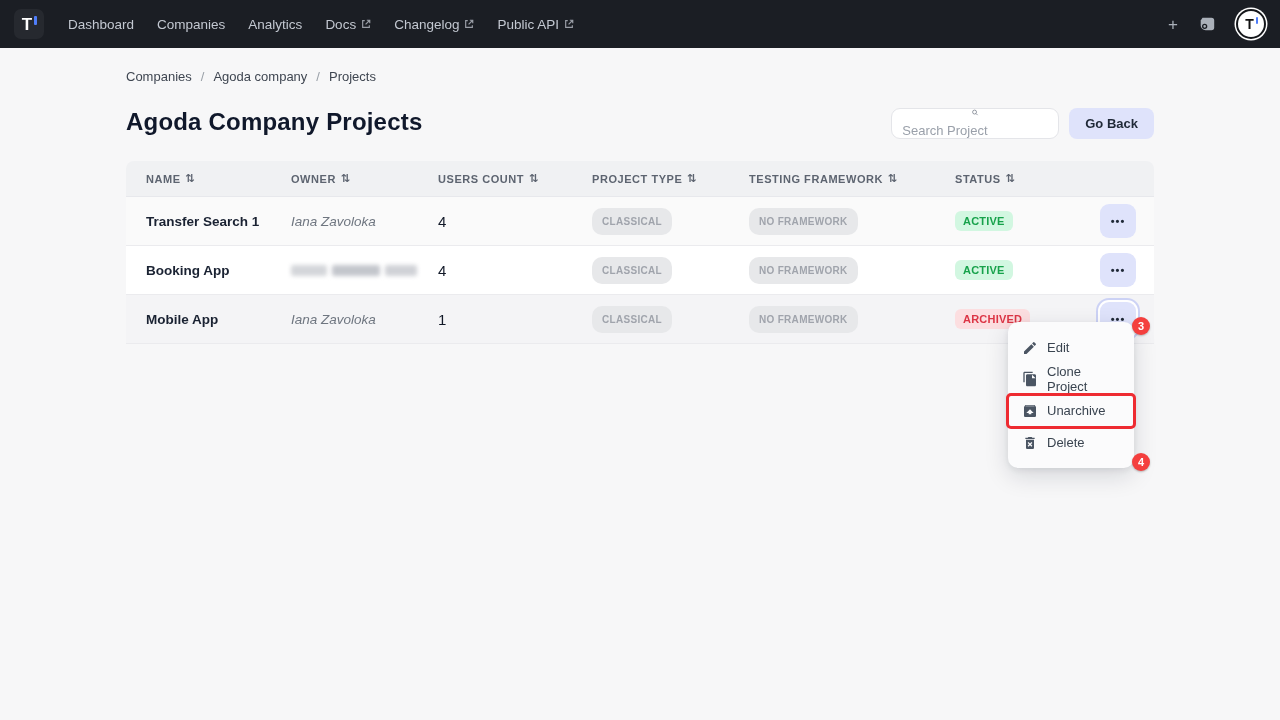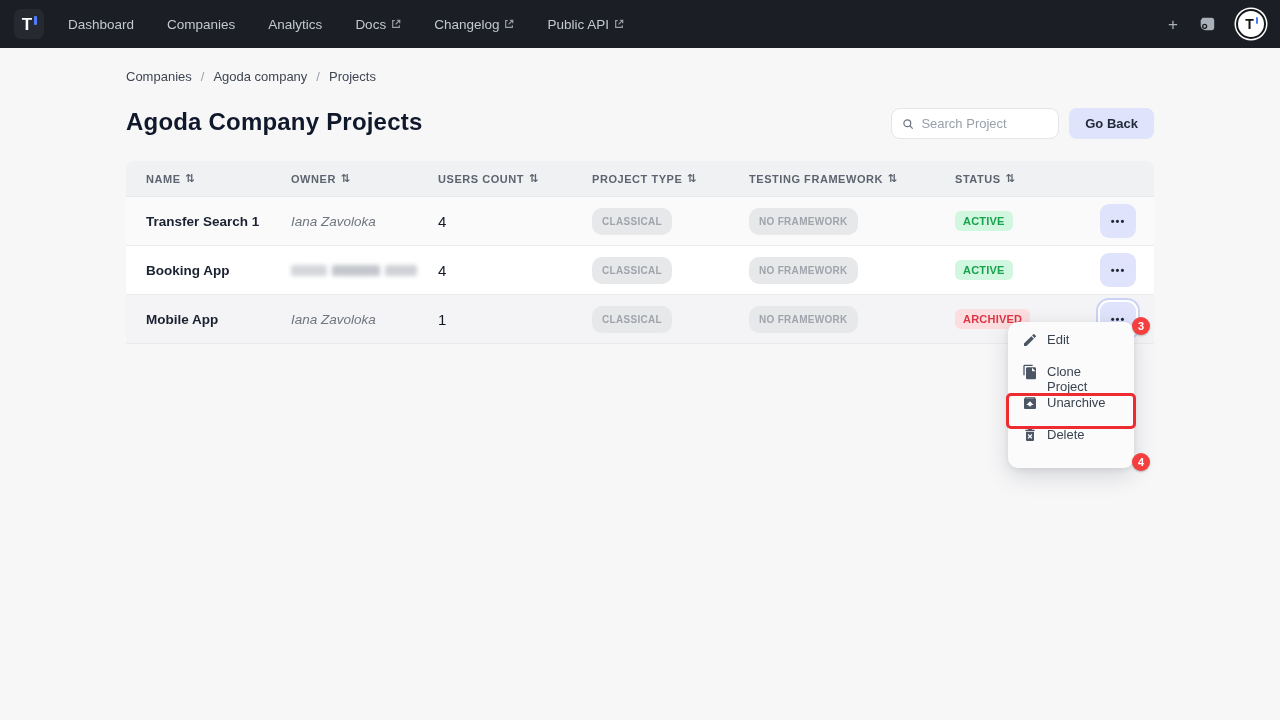--- a/index.html
+++ b/index.html
@@ -6,41 +6,41 @@
   html,body { width:1280px; height:720px; }
   body { font-family:"Liberation Sans","DejaVu Sans",sans-serif; background:#f7f7f8; overflow:hidden; }
   #app { position:relative; width:1280px; height:720px; }
 
   
   .navbar { display:flex; align-items:center; height:48px; background:#1b1e24; padding:0 14px; }
   .logo { width:30px; height:30px; background:#26292f; border-radius:7px; position:relative;
           display:flex; align-items:center; justify-content:center; }
   .logo .t-glyph { color:#fff; font-weight:700; font-size:17px; line-height:1; margin-right:4px; }
   .logo .tick { position:absolute; right:7px; top:7px; width:3px; height:9px; background:#4f7df9; border-radius:1px; }
-  .nav-items { display:flex; gap:33px; margin-left:24px; }
+  .nav-items { display:flex; gap:23px; margin-left:24px; }
   .nav-item { display:flex; align-items:center; gap:5px; color:#c3c8d1; font-size:13.5px; cursor:pointer; }
   .nav-item svg { opacity:.75; }
   .nav-right { margin-left:auto; display:flex; align-items:center; gap:20px; }
   .plus { color:#aab0b9; font-size:17px; line-height:1; cursor:pointer; }
   .feed-ic { display:flex; cursor:pointer; }
   .avatar { width:30px; height:30px; border-radius:50%; background:#fff; border:2px solid #15171b;
             box-shadow:0 0 0 1.5px #ffffff; position:relative; display:flex; align-items:center; justify-content:center; }
   .avatar .t-glyph { color:#111; font-weight:800; font-size:14px; margin-right:3px; }
   .avatar .tick { position:absolute; right:6px; top:6px; width:2.5px; height:7px; background:#4f7df9; border-radius:1px; }
 
   
   .content { margin:0 126px; width:1028px; }
   .breadcrumb { margin-top:21px; font-size:13px; color:#3f4651; display:flex; gap:9px; }
   .breadcrumb .sep { color:#9aa0a8; }
   .crumb { cursor:pointer; }
   .title-row { margin-top:24px; display:flex; align-items:flex-start; }
   h1.page-title { font-size:24px; font-weight:800; color:#10182b; letter-spacing:.2px; }
   .title-actions { margin-left:auto; display:flex; gap:10px; align-items:center; }
   .search-box { width:168px; height:31px; background:#fff; border:1px solid #e4e5e9; border-radius:9px;
-                display:flex; align-items:center; padding:0 10px; gap:7px; }
+                display:flex; align-items:center; padding:0 10px; gap:7px;flex-direction:column; }
   .search-box input { border:none; outline:none; width:100%; font-size:13px; color:#374151; background:transparent;
                       font-family:"Liberation Sans",sans-serif; }
   .search-box input::placeholder { color:#9aa0aa; }
   .btn-goback { height:31px; padding:0 16px; background:#dfe3fb; border:none; border-radius:8px;
                 font-size:13px; font-weight:600; color:#1f2937; cursor:pointer; font-family:"Liberation Sans",sans-serif; }
 
   
   .table { margin-top:22px; }
   .tr { display:grid; grid-template-columns:145px 147px 154px 157px 206px 145px 1fr;
         align-items:center; padding:0 20px; }
@@ -63,21 +63,21 @@
   .cell-actions { display:flex; justify-content:flex-end; }
   .dots-btn { width:36px; height:34px; background:#dfe3fb; border:none; border-radius:9px; cursor:pointer;
               color:#1f2937; font-size:11px; letter-spacing:1px; font-weight:700; line-height:1;
               display:flex; align-items:center; justify-content:center; font-family:"Liberation Sans",sans-serif; }
   .dots-btn.focused { box-shadow:0 0 0 2px #ffffff, 0 0 0 4px #ccd2f5; }
 
   
   .dropdown { position:absolute; left:1008px; top:322px; width:126px; background:#fbfbfc;
               border-radius:10px; box-shadow:0 8px 24px rgba(16,24,40,.14), 0 2px 6px rgba(16,24,40,.08);
               padding:10px 0; z-index:5; }
-  .menu-item { height:31.6px; display:flex; gap:9px; padding:0 14px;
+  .menu-item { height:31.6px; display:flex; align-items:center; gap:9px; padding:0 14px;
                font-size:13px; color:#3a4450; cursor:pointer; }
   .menu-item svg { flex:none; }
   .menu-item.annotated { outline:3px solid #ee2b31; outline-offset:-1px; border-radius:3px; }
 
   .ann-badge { position:absolute; width:18px; height:18px; border-radius:50%; background:#f43f3e;
                color:#fff; font-size:11px; font-weight:700; display:flex; align-items:center;
                justify-content:center; z-index:6; box-shadow:0 1px 2px rgba(0,0,0,.25); }
   #badge3 { left:1132px; top:317px; }
   #badge4 { left:1132px; top:453px; }
 

